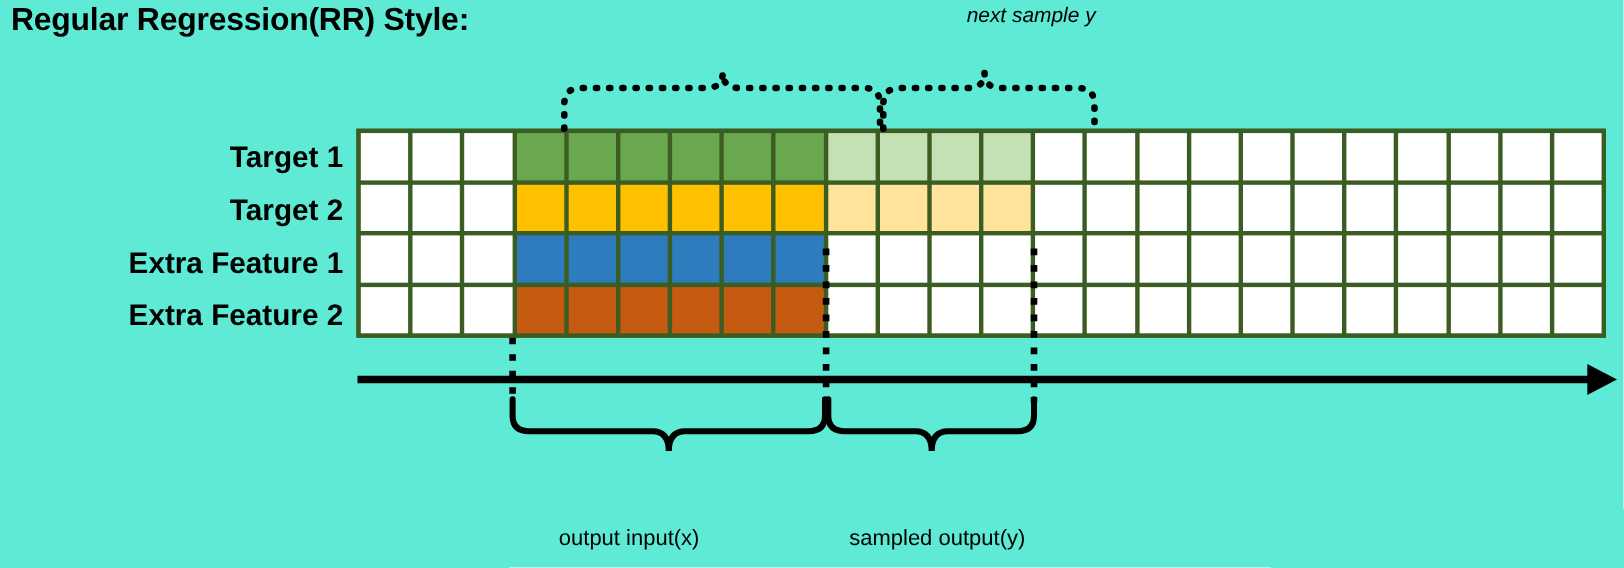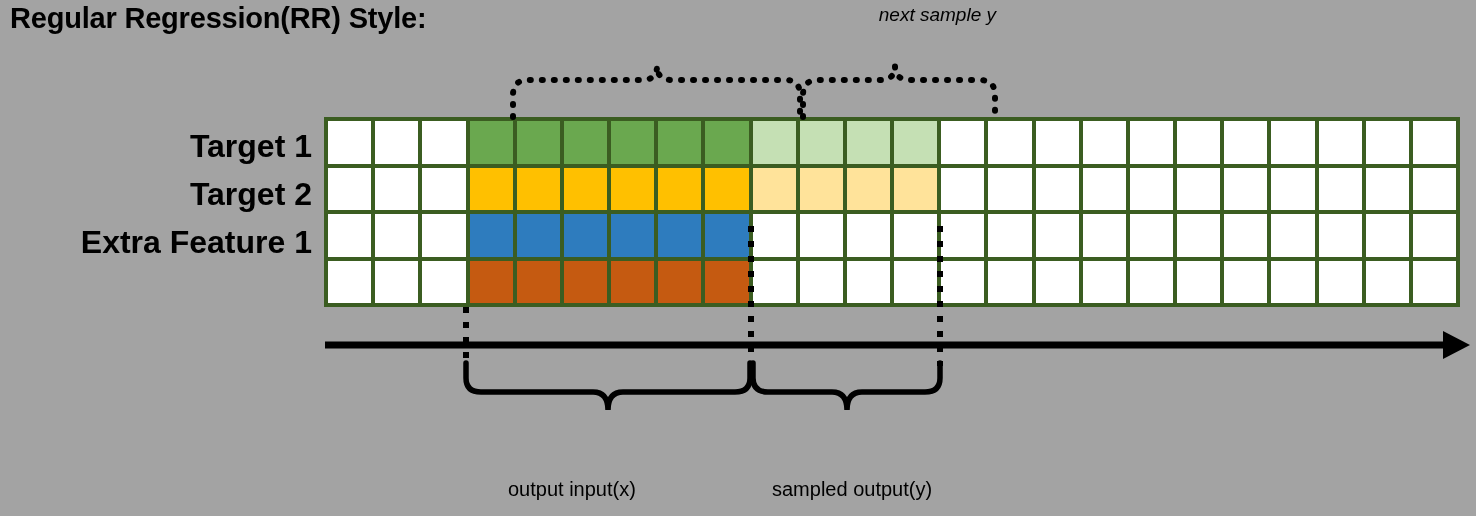--- a/index.html
+++ b/index.html
@@ -9,21 +9,21 @@
   }
   body {
     font-family: "Liberation Sans", sans-serif;
     color: #000000;
   }
   #stage {
     position: relative;
     width: 1476px;
     height: 516px;
     overflow: hidden;
-    background: #a3a3a3;
+    background: #5eead4;
   }
   #title {
     position: absolute;
     left: 10px;
     top: 2px;
     font-size: 29px;
     font-weight: bold;
     letter-spacing: -0.2px;
     white-space: nowrap;
   }
@@ -31,21 +31,21 @@
     position: absolute;
     font-size: 19px;
     font-style: italic;
     font-weight: 500;
     white-space: nowrap;
     text-align: center;
   }
   .row-label {
     position: absolute;
     right: 0;
-    font-size: 32px;
+    font-size: 27px;
     font-weight: bold;
     white-space: nowrap;
     text-align: right;
     line-height: 1;
   }
   #row-labels {
     position: absolute;
     left: 0px;
     top: 117px;
     width: 312px;
@@ -105,20 +105,21 @@
 <div id="stage">
 
   <div id="title">Regular Regression(RR) Style:</div>
 
   <div class="brace-label" style="left:796px; top:4px; width:200px;text-align:right;">next sample y</div>
 
   <div id="row-labels">
     <div class="row-label" style="top:13px;">Target 1</div>
     <div class="row-label" style="top:61px;">Target 2</div>
     <div class="row-label" style="top:109px;">Extra Feature 1</div>
+    <div class="row-label" style="top:156px;">Extra Feature 2</div>
   </div>
 
   <div id="grid" style="background: rgb(59, 93, 33); border-color: rgb(59, 93, 33);">
       <div class="grid-row">
         <div class="cell" style="background: rgb(255, 255, 255);"></div>
         <div class="cell" style="background: rgb(255, 255, 255);"></div>
         <div class="cell" style="background: rgb(255, 255, 255);"></div>
         <div class="cell" style="background: rgb(106, 168, 79);"></div>
         <div class="cell" style="background: rgb(106, 168, 79);"></div>
         <div class="cell" style="background: rgb(106, 168, 79);"></div>

